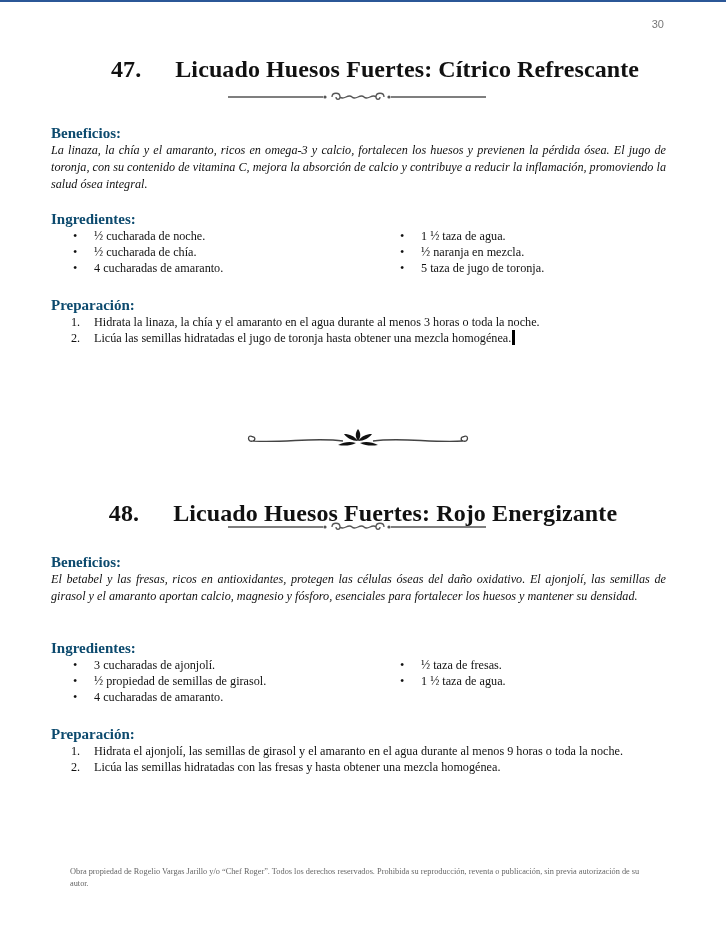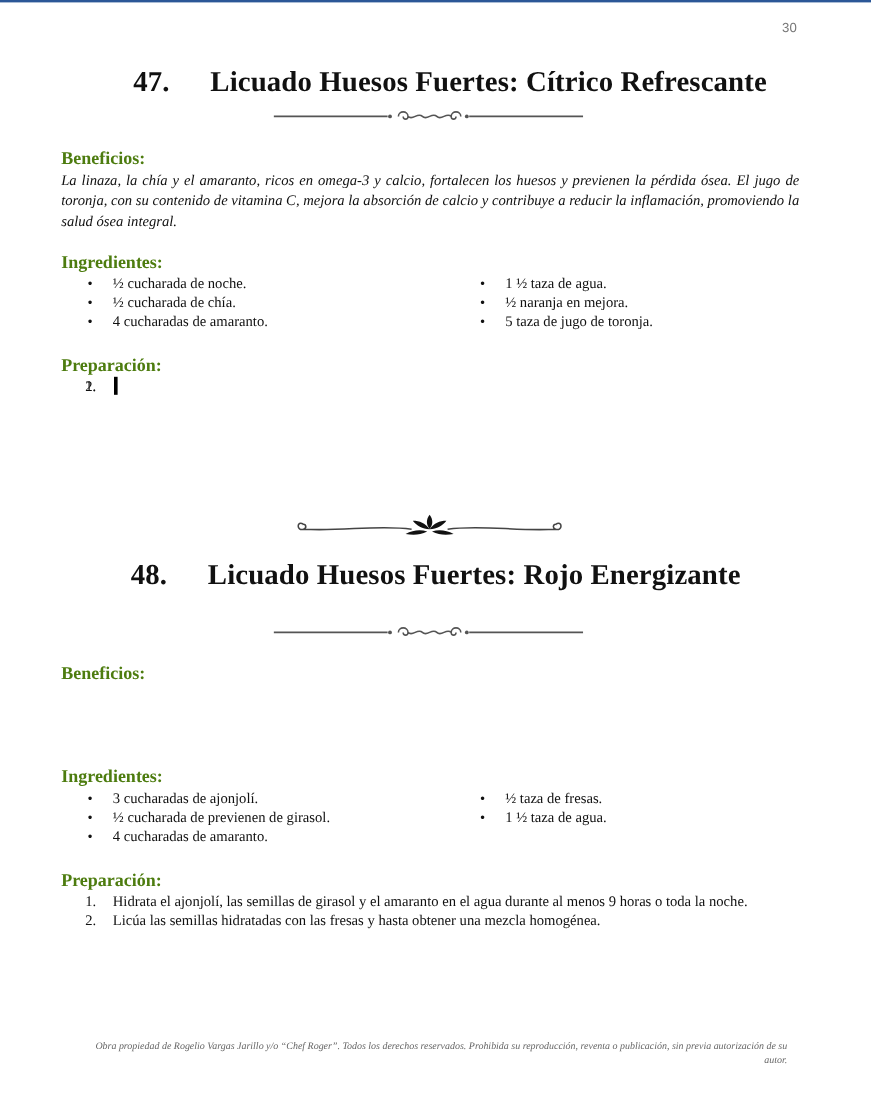--- a/index.html
+++ b/index.html
@@ -6,34 +6,34 @@
     body { width: 726px; height: 927px; position: relative; overflow: hidden;
            font-family: "Liberation Serif", "DejaVu Serif", serif; color: #111; }
     .top-bar { position: absolute; left: 0; top: 0; width: 726px; height: 2px; background: #2b5797; }
     .page-number { position: absolute; right: 62px; top: 18px; font-family: "Liberation Sans", sans-serif;
                    font-size: 11px; color: #777; }
     .recipe-title { position: absolute; left: 0; width: 726px; text-align: center; font-size: 24px;
                     font-weight: bold; letter-spacing: 0.1px; white-space: nowrap; }
     .recipe-title .num { display: inline-block; margin-right: 34px; }
     .divider { position: absolute; left: 228px; width: 258px; height: 14px; }
     .section { position: absolute; left: 51px; width: 615px; }
-    .section-heading { font-size: 15px; font-weight: bold; color: #4d7c0f; margin: 0; line-height: 17px; }
+    .section-heading { font-size: 15px; font-weight: bold; color: #0c4a6e; margin: 0; line-height: 17px; }
     .body-text { font-size: 12.2px; line-height: 17px; text-align: justify; margin: 0; font-style: italic; }
     .ing-grid { display: flex; }
     .ing-col { list-style: none; margin: 0; padding: 0; }
     .ing-col.left { width: 327px; }
     .ing-col li { font-size: 12.2px; line-height: 16px; position: relative; padding-left: 43px; }
     .ing-col li .bullet { position: absolute; left: 22px; top: 0; }
     .steps { list-style: none; margin: 0; padding: 0; }
     .steps li { font-size: 12.2px; line-height: 16px; position: relative; padding-left: 43px; text-align: justify; }
     .steps li .step-num { position: absolute; left: 20px; top: 0; }
     .cursor { display: inline-block; width: 3px; height: 15px; background: #000; vertical-align: -3px; margin-left: 1px; }
     .ornament { position: absolute; left: 245px; top: 425px; width: 226px; height: 26px; }
-    .footer { position: absolute; left: 70px; top: 866px; width: 586px; text-align: right;
-              font-size: 8.3px; line-height: 12px; color: #666; font-style: italic; }
+    .footer { position: absolute; left: 70px; top: 866px; width: 586px; text-align: left;
+              font-size: 8.3px; line-height: 12px; color: #666; }
   </style>
 </head>
 <body>
 
 <div class="top-bar"></div>
 <div class="page-number">30</div>
 
 <div class="recipe-title" style="top:56px;padding-left:12px;">
   <span class="num">47.</span><span>Licuado Huesos Fuertes: Cítrico Refrescante</span>
 </div>
@@ -53,65 +53,66 @@
 <div class="section" style="top:211px;">
   <h3 class="section-heading">Ingredientes:</h3>
   <div class="ing-grid">
     <ul class="ing-col left">
       <li><span class="bullet">•</span><span>½ cucharada de noche.</span></li>
       <li><span class="bullet">•</span><span>½ cucharada de chía.</span></li>
       <li><span class="bullet">•</span><span>4 cucharadas de amaranto.</span></li>
     </ul>
     <ul class="ing-col">
       <li><span class="bullet">•</span><span>1 ½ taza de agua.</span></li>
-      <li><span class="bullet">•</span><span>½ naranja en mejora.</span></li>
+      <li><span class="bullet">•</span><span>½ naranja en mezcla.</span></li>
       <li><span class="bullet">•</span><span>5 taza de jugo de toronja.</span></li>
     </ul>
   </div>
 </div>
 
 <div class="section" style="top:297px;">
   <h3 class="section-heading">Preparación:</h3>
   <ol class="steps">
-    <li><span class="step-num">1.</span></li>
-    <li><span class="step-num">2.</span><span class="cursor"></span></li>
+    <li><span class="step-num">1.</span><span>Hidrata la linaza, la chía y el amaranto en el agua durante al menos 3 horas o toda la noche.</span></li>
+    <li><span class="step-num">2.</span><span>Licúa las semillas hidratadas el jugo de toronja hasta obtener una mezcla homogénea.</span><span class="cursor"></span></li>
   </ol>
 </div>
 
 <svg class="ornament" viewBox="0 0 226 26">
   <path d="M8 12 c-6 -4 -6 6 0 4 c3 -1 2 -5 -1 -4 M8 16 C40 18 70 12 98 16" fill="none" stroke="#444" stroke-width="1.3"></path>
   <path d="M218 12 c6 -4 6 6 0 4 c-3 -1 -2 -5 1 -4 M218 16 C186 18 156 12 128 16" fill="none" stroke="#444" stroke-width="1.3"></path>
   <path d="M113 4 c3 4 3 8 0 12 c-3 -4 -3 -8 0 -12z" fill="#111"></path>
   <path d="M113 16 c-4 -5 -8 -7 -14 -7 c3 4 8 7 14 7z" fill="#111"></path>
   <path d="M113 16 c4 -5 8 -7 14 -7 c-3 4 -8 7 -14 7z" fill="#111"></path>
   <path d="M111 18 c-6 -2 -12 -1 -18 2 c6 1 12 1 18 -2z" fill="#111"></path>
   <path d="M115 18 c6 -2 12 -1 18 2 c-6 1 -12 1 -18 -2z" fill="#111"></path>
 </svg>
 
-<div class="recipe-title" style="top:467px;">
+<div class="recipe-title" style="top:500px;">
   <span class="num">48.</span><span>Licuado Huesos Fuertes: Rojo Energizante</span>
 </div>
 <svg class="divider" style="top:520px;" viewBox="0 0 258 14">
   <line x1="0" y1="7" x2="95" y2="7" stroke="#555" stroke-width="1.6"></line>
   <circle cx="97" cy="7" r="1.6" fill="#555"></circle>
   <path d="M104 7 c0 -5 8 -5 8 0 c0 3 -4 3 -4 0 M112 7 c4 4 8 -4 12 0 c4 4 8 -4 12 0 M136 7 c4 4 8 -4 12 0 M156 7 c0 -5 -8 -5 -8 0 c0 3 4 3 4 0" fill="none" stroke="#555" stroke-width="1.3"></path>
   <circle cx="161" cy="7" r="1.6" fill="#555"></circle>
   <line x1="163" y1="7" x2="258" y2="7" stroke="#555" stroke-width="1.6"></line>
 </svg>
 
 <div class="section" style="top:554px;">
   <h3 class="section-heading">Beneficios:</h3>
+  <p class="body-text">El betabel y las fresas, ricos en antioxidantes, protegen las células óseas del daño oxidativo. El ajonjolí, las semillas de girasol y el amaranto aportan calcio, magnesio y fósforo, esenciales para fortalecer los huesos y mantener su densidad.</p>
 </div>
 
 <div class="section" style="top:640px;">
   <h3 class="section-heading">Ingredientes:</h3>
   <div class="ing-grid">
     <ul class="ing-col left">
       <li><span class="bullet">•</span><span>3 cucharadas de ajonjolí.</span></li>
-      <li><span class="bullet">•</span><span>½ cucharada de previenen de girasol.</span></li>
+      <li><span class="bullet">•</span><span>½ propiedad de semillas de girasol.</span></li>
       <li><span class="bullet">•</span><span>4 cucharadas de amaranto.</span></li>
     </ul>
     <ul class="ing-col">
       <li><span class="bullet">•</span><span>½ taza de fresas.</span></li>
       <li><span class="bullet">•</span><span>1 ½ taza de agua.</span></li>
     </ul>
   </div>
 </div>
 
 <div class="section" style="top:726px;">

